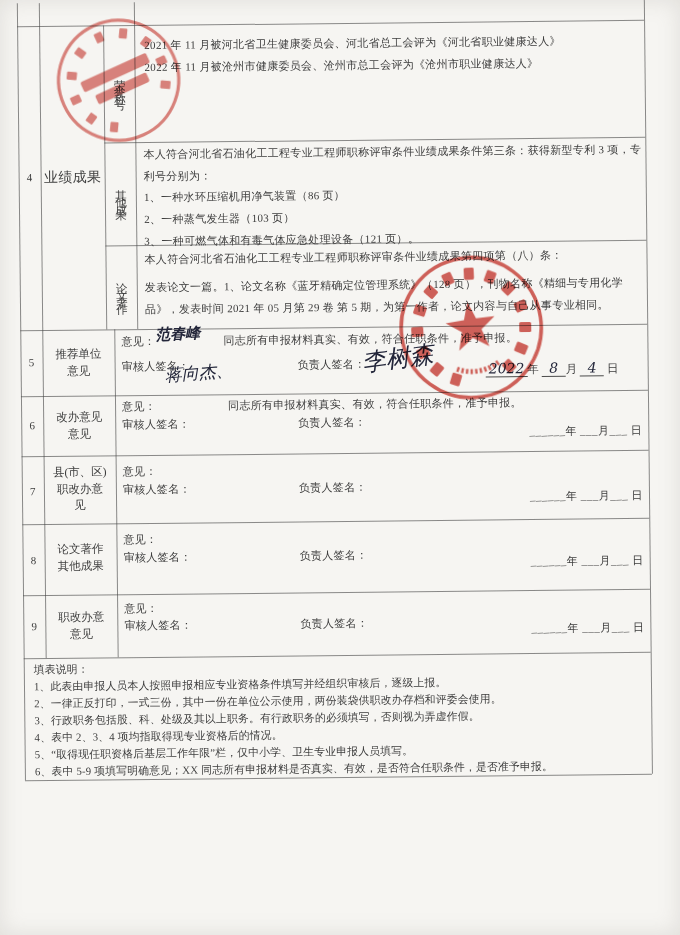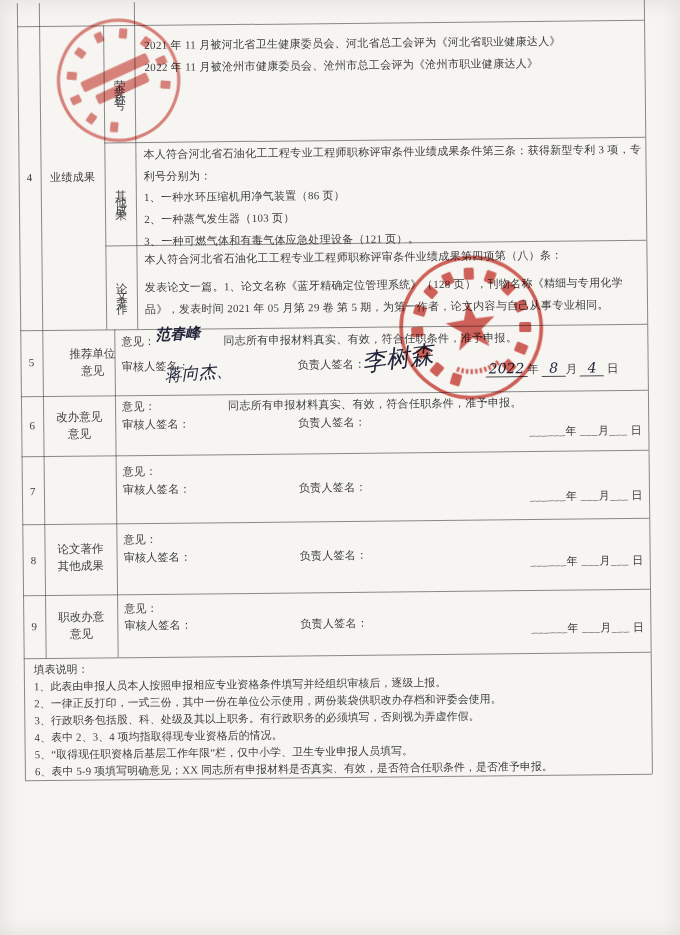--- a/index.html
+++ b/index.html
@@ -69,38 +69,38 @@
       <div class="hline" style="left:21px;top:327px;width:627px"></div>
       <div class="hline" style="left:21px;top:393px;width:627px"></div>
       <div class="hline" style="left:21px;top:453px;width:627px"></div>
       <div class="hline" style="left:21px;top:521px;width:627px"></div>
       <div class="hline" style="left:21px;top:592px;width:627px"></div>
       <div class="hline" style="left:21px;top:655px;width:627px"></div>
       <div class="hline" style="left:21px;top:777px;width:627px"></div>
     </div>
 
     <div class="t center" style="left:21px;top:164px;width:22px">4</div>
-    <div class="t center" style="left:43px;top:164px;width:64px;font-size:11px">业绩成果</div>
+    <div class="t center" style="left:43px;top:164px;width:64px;font-size:14px">业绩成果</div>
 
     <div class="vlab" style="left:107px;top:30px;width:31px;height:103px">荣誉称号</div>
     <div class="t" style="left:148px;top:33px;width:505px">2021 年 11 月被河北省卫生健康委员会、河北省总工会评为《河北省职业健康达人》</div>
     <div class="t" style="left:148px;top:55px;width:505px">2022 年 11 月被沧州市健康委员会、沧州市总工会评为《沧州市职业健康达人》</div>
 
     <div class="vlab" style="left:107px;top:149px;width:31px;height:86px">其他成果</div>
     <div class="t" style="left:146px;top:142px;width:500px;line-height:21.5px">本人符合河北省石油化工工程专业工程师职称评审条件业绩成果条件第三条：获得新型专利 3 项，专利号分别为：</div>
     <div class="t" style="left:146px;top:185px;width:500px;line-height:21.5px">1、一种水环压缩机用净气装置（86 页）</div>
     <div class="t" style="left:146px;top:207px;width:500px;line-height:21.5px">2、一种蒸气发生器（103 页）</div>
     <div class="t" style="left:146px;top:229px;width:500px;line-height:21.5px">3、一种可燃气体和有毒气体应急处理设备（121 页）。</div>
 
     <div class="vlab" style="left:107px;top:249px;width:31px;height:72px">论文著作</div>
     <div class="t" style="left:146px;top:247px;width:500px">本人符合河北省石油化工工程专业工程师职称评审条件业绩成果第四项第（八）条：</div>
     <div class="t" style="left:146px;top:275px;width:500px;line-height:21.5px">发表论文一篇。1、论文名称《蓝牙精确定位管理系统》（128 页），刊物名称《精细与专用化学品》，发表时间 2021 年 05 月第 29 卷 第 5 期，为第一作者，论文内容与自己从事专业相同。</div>
 
     <div class="t center" style="left:21px;top:349px;width:22px">5</div>
-    <div class="catbox" style="left:57px;top:343px;width:72px">
+    <div class="catbox" style="left:43px;top:343px;width:72px">
       <div>推荐单位</div>
       <div>意见</div>
     </div>
     <div class="t" style="left:122px;top:329px">意见：</div>
     <div class="sig hand" style="left:156px;top:323px;font-size:15px;font-weight:bold;transform:rotate(-2deg)">范春峰</div>
     <div class="t" style="left:224px;top:329px;width:424px">同志所有申报材料真实、有效，符合任职条件，准予申报。</div>
     <div class="t" style="left:122px;top:354px">审核人签名：</div>
     <div class="sig hand" style="left:165px;top:360px;font-size:17px;transform:rotate(-4deg)">蒋向杰、</div>
     <div class="t" style="left:298px;top:354px">负责人签名：</div>
     <div class="sig hand" style="left:362px;top:343px;font-size:24px;transform:rotate(-7deg)">李树森</div>
@@ -115,20 +115,25 @@
       <div>改办意见</div>
       <div>意见</div>
     </div>
     <div class="t" style="left:122px;top:394px">意见：</div>
     <div class="t" style="left:228px;top:394px;width:420px">同志所有申报材料真实、有效，符合任职条件，准予申报。</div>
     <div class="t" style="left:122px;top:412px">审核人签名：</div>
     <div class="t" style="left:298px;top:412px">负责人签名：</div>
     <div class="dateblank" style="left:470px;top:426px;width:172px">______年 ___月___ 日</div>
 
     <div class="t center" style="left:21px;top:478px;width:22px">7</div>
+    <div class="catbox" style="left:43px;top:461px;width:72px">
+      <div>县(市、区)</div>
+      <div>职改办意</div>
+      <div>见</div>
+    </div>
     <div class="t" style="left:122px;top:459px">意见：</div>
     <div class="t" style="left:122px;top:477px">审核人签名：</div>
     <div class="t" style="left:298px;top:477px">负责人签名：</div>
     <div class="dateblank" style="left:470px;top:491px;width:172px">______年 ___月___ 日</div>
 
     <div class="t center" style="left:21px;top:547px;width:22px">8</div>
     <div class="catbox" style="left:43px;top:538px;width:72px">
       <div>论文著作</div>
       <div>其他成果</div>
     </div>

